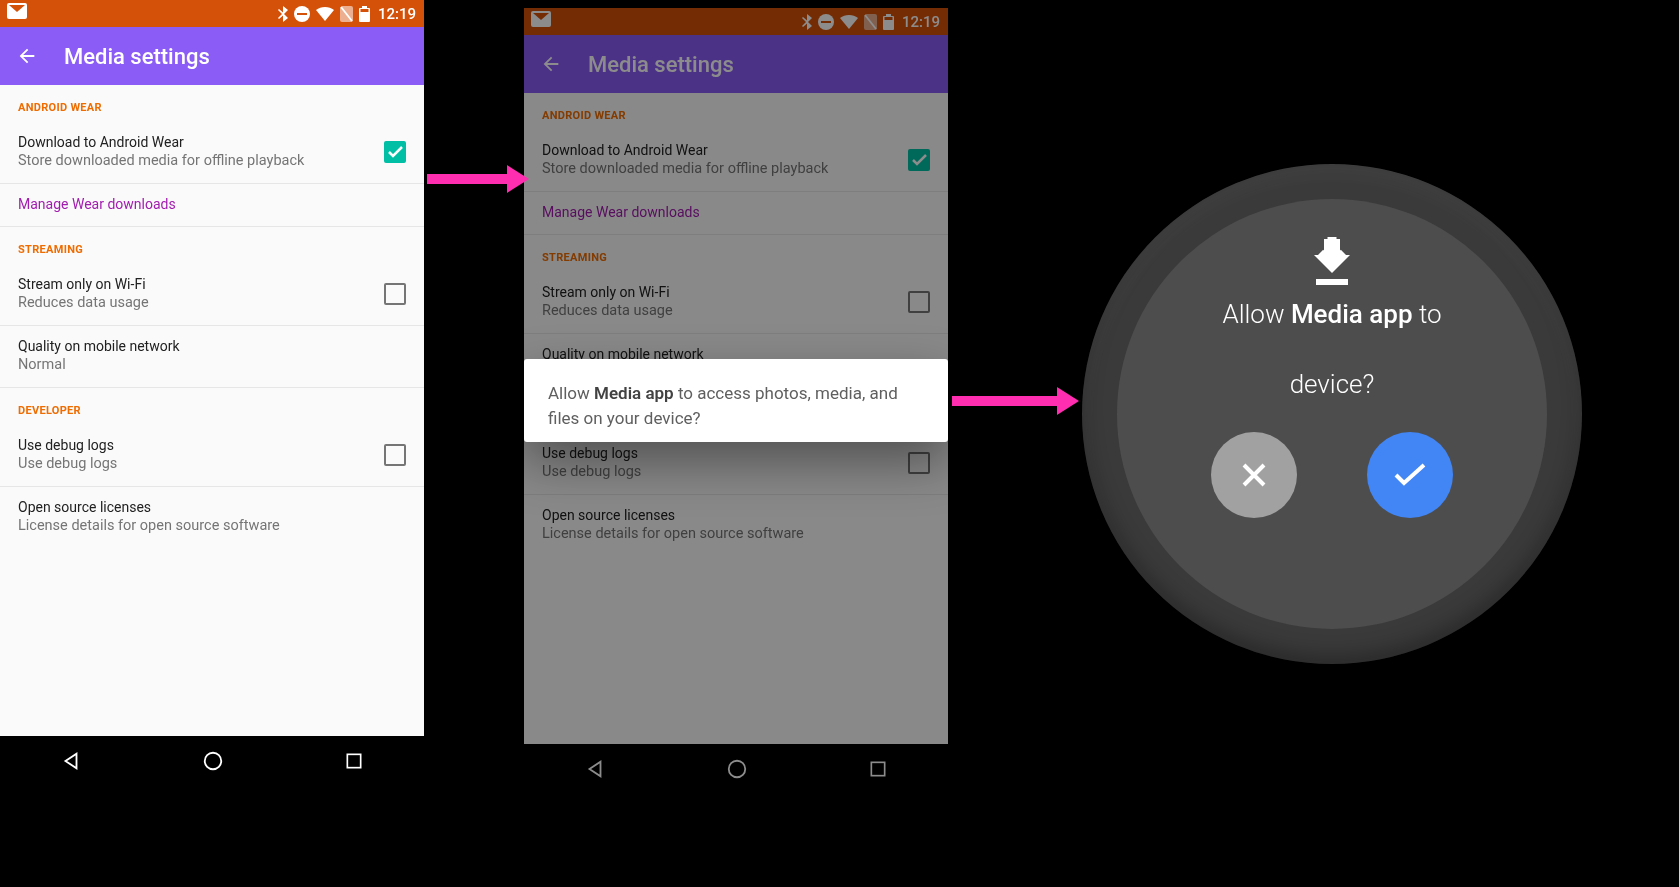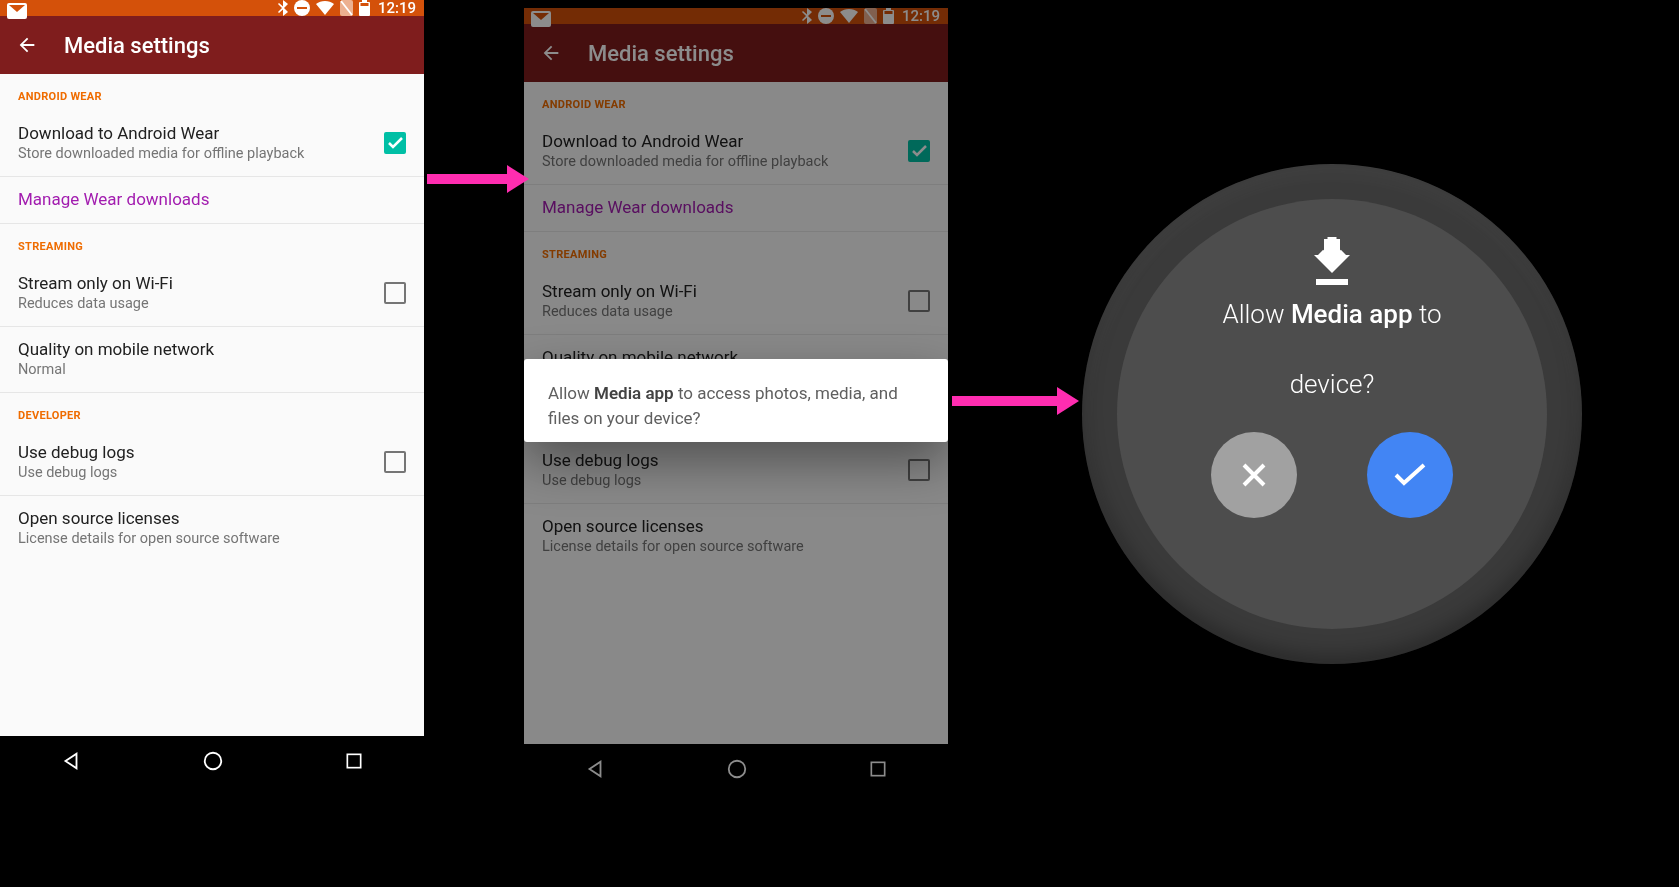--- a/index.html
+++ b/index.html
@@ -10,21 +10,21 @@
   width: 424px;
   height: 785px;
   background: #fafafa;
   display: flex;
   flex-direction: column;
 }
 .phone1 { left: 0; top: 0; }
 .phone2 { left: 524px; top: 8px; }
 
 .statusbar {
-  height: 16px;
+  height: 27px;
   background: #d4510a;
   display: flex;
   align-items: center;
   justify-content: flex-end;
   padding: 0 8px;
   color: #fff;
   font-size: 14px;
   gap: 4px;
   position: relative;
 }
@@ -40,21 +40,21 @@
   border-right: 8px solid transparent;
   border-top: 7px solid #d4510a;
   position: absolute; top: 2px;
 }
 .status-icons { display: flex; align-items: center; gap: 6px; }
 .status-icons svg { display: block; }
 .clock { font-size: 15px; font-weight: 500; margin-left: 2px; }
 
 .appbar {
   height: 58px;
-  background: #7f1d1d;
+  background: #8b5cf6;
   display: flex;
   align-items: center;
   padding: 0 16px;
   color: #fff;
   gap: 26px;
 }
 .appbar .title { font-size: 22px; font-weight: 500; }
 
 .content { flex: 1; overflow: hidden; background: #fafafa; }
 
@@ -66,21 +66,21 @@
   letter-spacing: 0.3px;
 }
 .pref {
   padding: 12px 18px 14px;
   display: flex;
   align-items: center;
   justify-content: space-between;
   gap: 12px;
 }
 .pref .txt { flex: 1; }
-.pref .title2 { font-size: 17px; color: #212121; }
+.pref .title2 { font-size: 14px; color: #212121; }
 .pref .sub { font-size: 14.5px; color: #757575; margin-top: 2px; }
 .pref.disabled .title2 { color: #a21caf; }
 .divider { height: 1px; background: #e6e6e6; }
 
 .checkbox {
   width: 22px; height: 22px; border-radius: 2px;
   border: 2.3px solid #757575;
   flex-shrink: 0;
 }
 .checkbox.checked {

